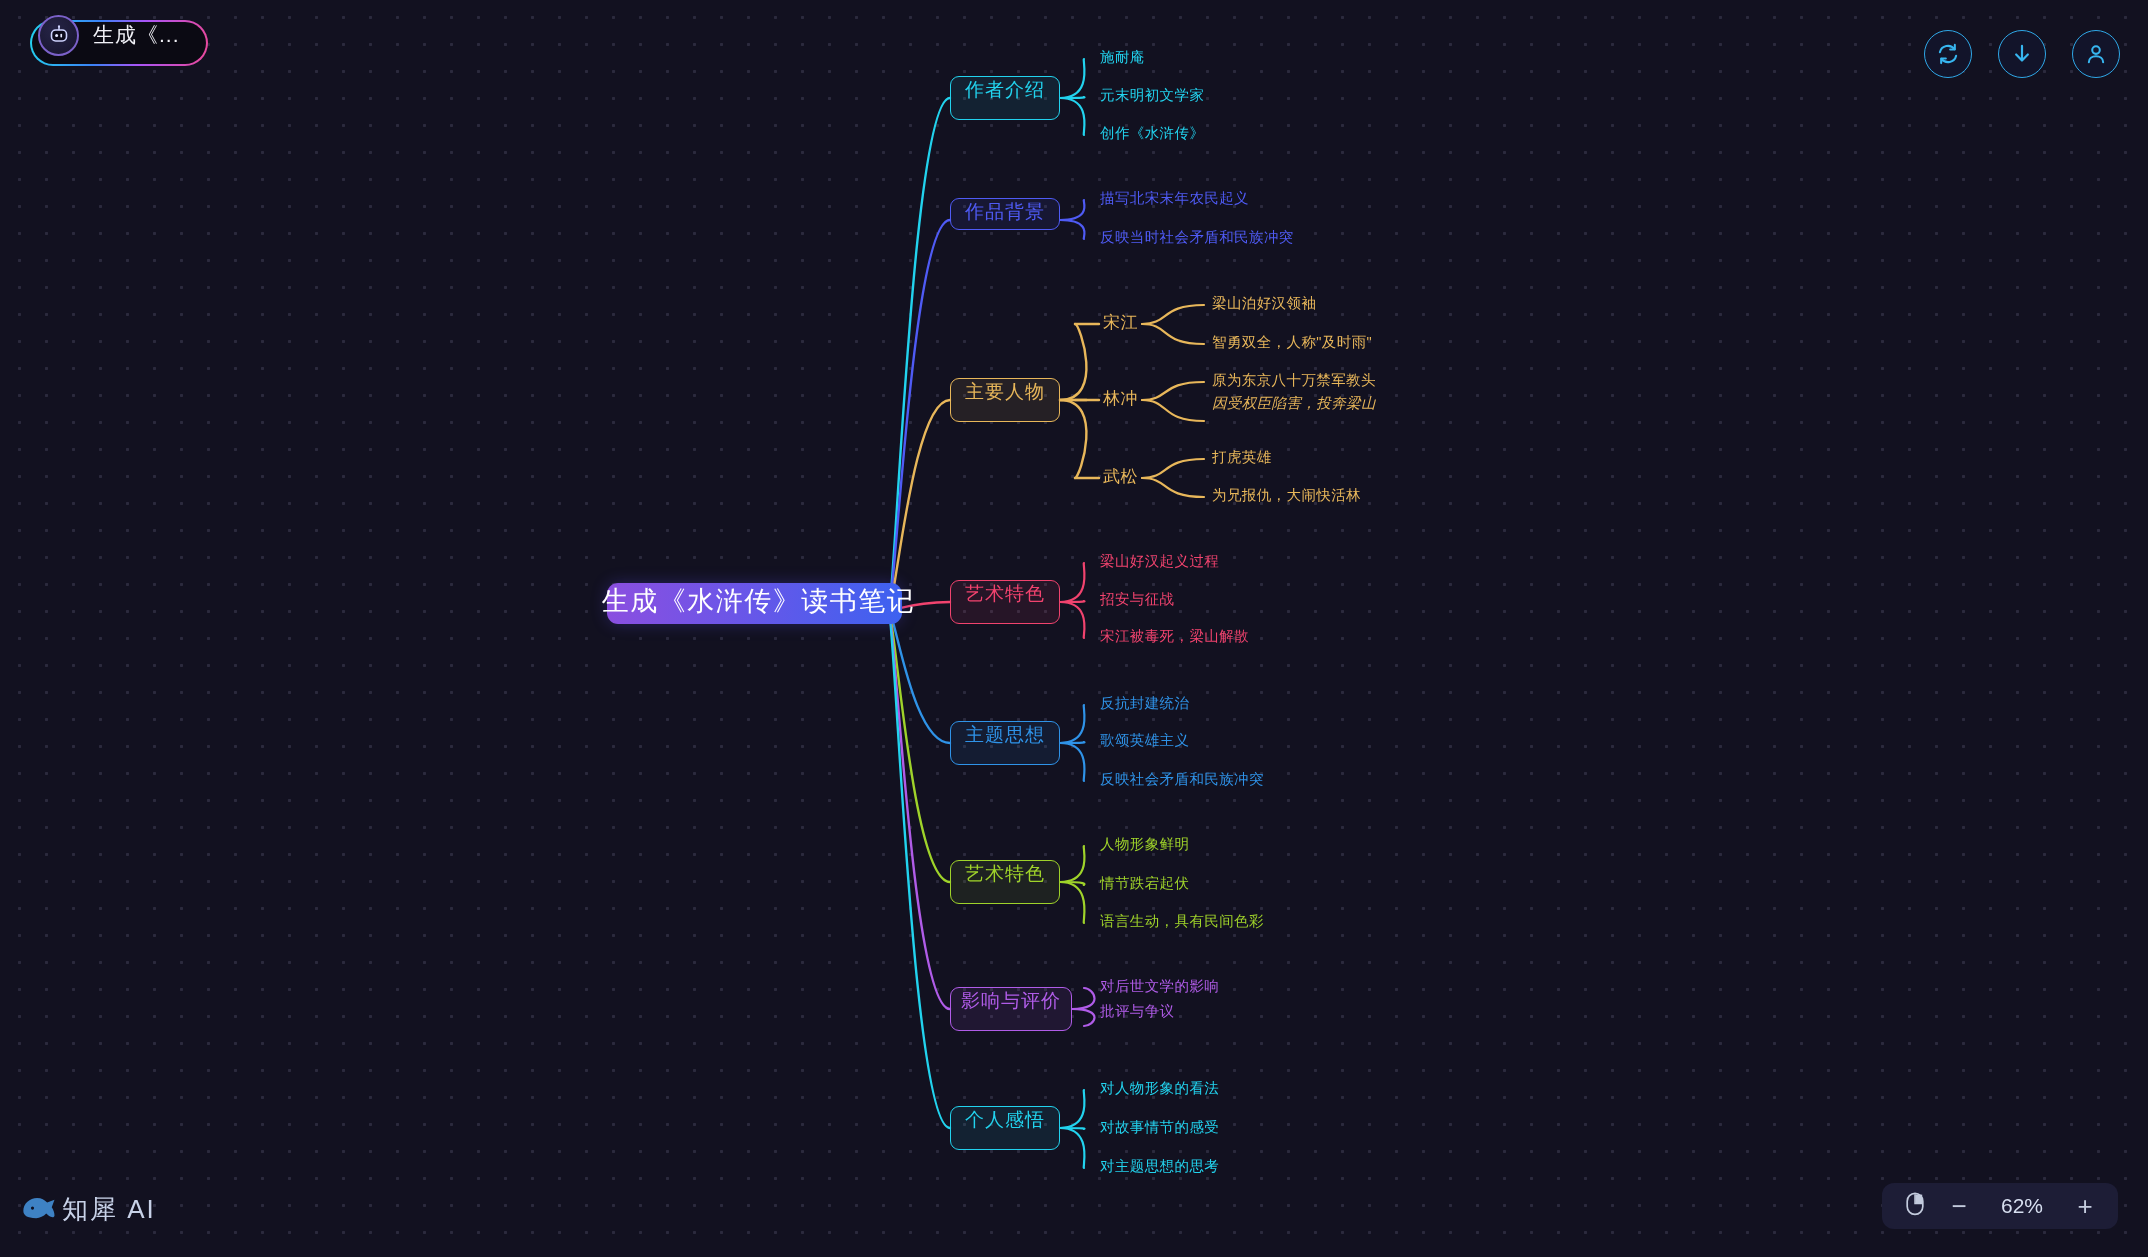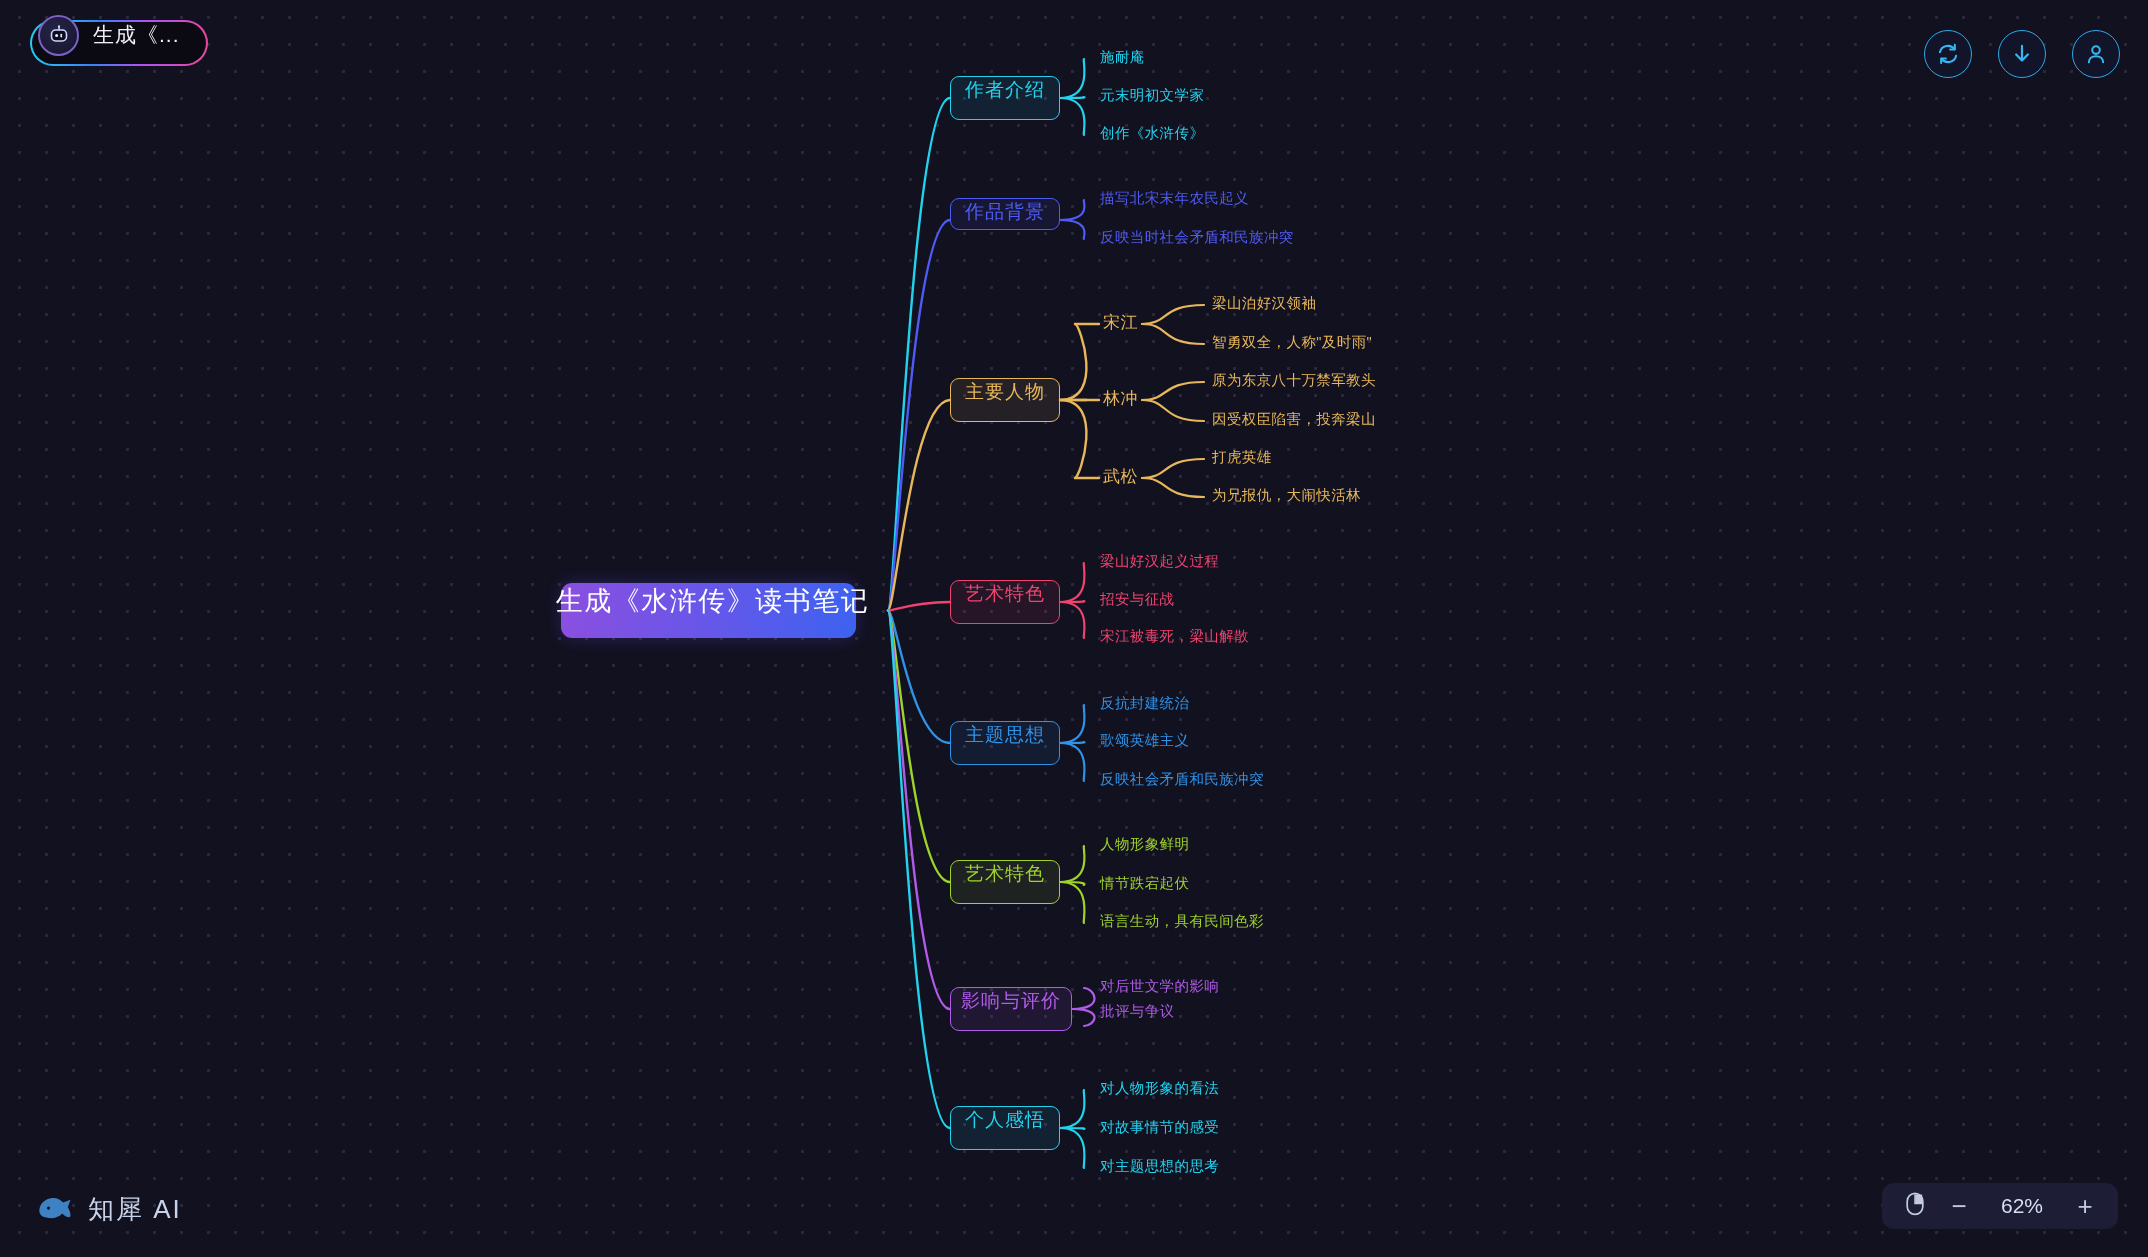--- a/index.html
+++ b/index.html
@@ -39,21 +39,21 @@
 
   
   .top-actions{position:absolute;right:28px;top:30px;display:flex;gap:26px;}
   .circ-btn{
     width:46px;height:46px;border-radius:50%;
     border:1.8px solid #2fa8e8;background:#12142a;
     display:flex;align-items:center;justify-content:center;cursor:pointer;
   }
 
   
-  .brand{position:absolute;left:32px;bottom:26px;display:flex;align-items:center;gap:12px;}
+  .brand{position:absolute;left:16px;bottom:26px;display:flex;align-items:center;gap:2px;}
   .brand-name{font-size:26px;color:#c8d2e8;letter-spacing:2px;}
 
   
   .zoom-bar{
     position:absolute;right:30px;bottom:28px;height:46px;
     display:flex;align-items:center;gap:22px;padding:0 22px;
     border-radius:12px;background:#1d1d36;
   }
   .zoom-btn{color:#c3cbdd;font-size:26px;line-height:1;cursor:pointer;user-select:none;
     width:22px;text-align:center;}
@@ -139,21 +139,21 @@
       <div class="leaf-label" style="left: 1100px; top: 189px; color: rgb(79, 91, 245);">描写北宋末年农民起义</div>
       <div class="leaf-label" style="left: 1100px; top: 228px; color: rgb(79, 91, 245);">反映当时社会矛盾和民族冲突</div>
       <div class="node branch-node" style="left: 950px; top: 378px; width: 110px; height: 44px; border-color: rgb(232, 183, 90); color: rgb(232, 183, 90); background: rgba(232, 183, 90, 0.09);">
         <span>主要人物</span>
       </div>
       <div class="sub-label" style="left: 1103px; top: 311px; color: rgb(232, 183, 90);">宋江</div>
       <div class="leaf-label" style="left: 1212px; top: 294px; color: rgb(232, 183, 90);">梁山泊好汉领袖</div>
       <div class="leaf-label" style="left: 1212px; top: 333px; color: rgb(232, 183, 90);">智勇双全，人称"及时雨"</div>
       <div class="sub-label" style="left: 1103px; top: 387px; color: rgb(232, 183, 90);">林冲</div>
       <div class="leaf-label" style="left: 1212px; top: 371px; color: rgb(232, 183, 90);">原为东京八十万禁军教头</div>
-      <div class="leaf-label" style="left: 1212px; top: 410px; color: rgb(232, 183, 90);">因受权臣陷害，投奔梁山</div>
+      <div class="leaf-label" style="left: 1212px; top: 394px; color: rgb(232, 183, 90); font-style: italic;">因受权臣陷害，投奔梁山</div>
       <div class="sub-label" style="left: 1103px; top: 465px; color: rgb(232, 183, 90);">武松</div>
       <div class="leaf-label" style="left: 1212px; top: 448px; color: rgb(232, 183, 90);">打虎英雄</div>
       <div class="leaf-label" style="left: 1212px; top: 486px; color: rgb(232, 183, 90);">为兄报仇，大闹快活林</div>
       <div class="node branch-node" style="left: 950px; top: 580px; width: 110px; height: 44px; border-color: rgb(241, 67, 110); color: rgb(241, 67, 110); background: rgba(241, 67, 110, 0.09);">
         <span>艺术特色</span>
       </div>
       <div class="leaf-label" style="left: 1100px; top: 552px; color: rgb(241, 67, 110);">梁山好汉起义过程</div>
       <div class="leaf-label" style="left: 1100px; top: 590px; color: rgb(241, 67, 110);">招安与征战</div>
       <div class="leaf-label" style="left: 1100px; top: 627px; color: rgb(241, 67, 110);">宋江被毒死，梁山解散</div>
       <div class="node branch-node" style="left: 950px; top: 721px; width: 110px; height: 44px; border-color: rgb(47, 147, 232); color: rgb(47, 147, 232); background: rgba(47, 147, 232, 0.09);">
@@ -172,21 +172,21 @@
         <span>影响与评价</span>
       </div>
       <div class="leaf-label" style="left: 1100px; top: 977px; color: rgb(176, 92, 232);">对后世文学的影响</div>
       <div class="leaf-label" style="left: 1100px; top: 1002px; color: rgb(176, 92, 232);">批评与争议</div>
       <div class="node branch-node" style="left: 950px; top: 1106px; width: 110px; height: 44px; border-color: rgb(34, 211, 238); color: rgb(34, 211, 238); background: rgba(34, 211, 238, 0.09);">
         <span>个人感悟</span>
       </div>
       <div class="leaf-label" style="left: 1100px; top: 1079px; color: rgb(34, 211, 238);">对人物形象的看法</div>
       <div class="leaf-label" style="left: 1100px; top: 1118px; color: rgb(34, 211, 238);">对故事情节的感受</div>
       <div class="leaf-label" style="left: 1100px; top: 1157px; color: rgb(34, 211, 238);">对主题思想的思考</div>
-      <div class="node root-node" style="left: 561px; top: 583px; width: 295px; height: 55px; padding-left: 8px;">
+      <div class="node root-node" style="left: 607px; top: 583px; width: 295px; height: 41px; padding-left: 8px;">
         <span>生成《水浒传》读书笔记</span>
       </div>
     </div>
 </div>
 
 <div class="title-pill">
   <span class="ai-badge">
     <svg width="24" height="24" viewBox="0 0 24 24" fill="none">
       <rect x="4.5" y="7" width="15" height="11" rx="4.2" stroke="#cfd4ff" stroke-width="1.6" fill="#0d0b1c"></rect>
       <circle cx="9.6" cy="12.5" r="1.5" fill="#e6e9ff"></circle>

